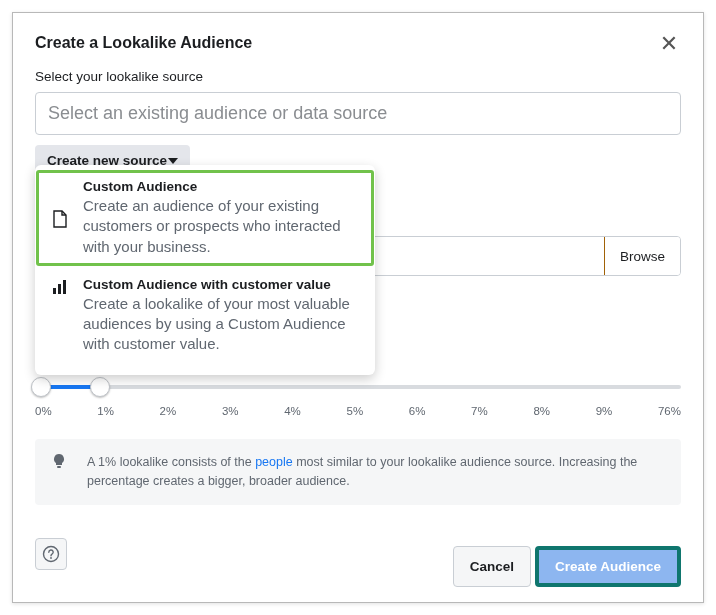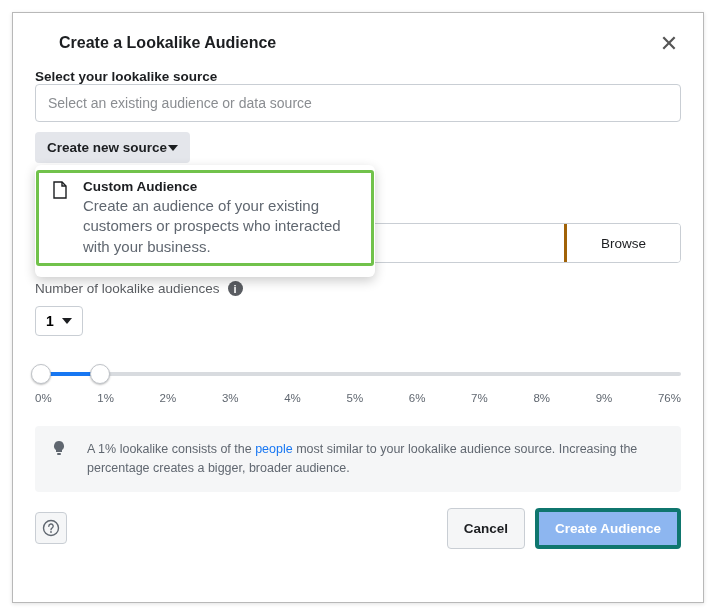--- a/index.html
+++ b/index.html
@@ -1,50 +1,50 @@
 <!DOCTYPE html>
 <html><head>
   <meta charset="utf-8">
   <style>
     * { box-sizing: border-box; margin: 0; padding: 0; font-family: Helvetica, Arial, sans-serif; }
     body { background: #fff; width: 716px; height: 615px; padding: 12px; }
     .dialog { border: 1px solid #b8b8b8; width: 692px; height: 591px; padding: 18px 22px; position: relative; box-shadow: 0 1px 4px rgba(0,0,0,0.12); }
     .header { display: flex; justify-content: space-between; align-items: center; margin-bottom: 14px; }
-    .title { font-size: 16px; font-weight: 700; color: #1c1e21; margin-left: 24px; }
+    .title { font-size: 16px; font-weight: 700; color: #1c1e21; }
     .close-btn { background: none; border: none; font-size: 22px; color: #555; cursor: pointer; width: 24px; height: 24px; }
-    .section-label { font-size: 13.5px; font-weight: 700; color: #1c1e21; }
-    .source-input { width: 100%; border: 1px solid #c9ced4; border-radius: 4px; padding: 10px 12px; font-size: 14px; color: #8a8d91; margin-bottom: 10px; background:#fff; }
+    .section-label { font-size: 13.5px; font-weight: 400; color: #1c1e21; margin-bottom: 8px; }
+    .source-input { width: 100%; border: 1px solid #c9ced4; border-radius: 4px; padding: 10px 12px; font-size: 18px; color: #8a8d91; margin-bottom: 10px; background:#fff; }
     .create-source-btn { background: #e4e6eb; border: none; border-radius: 4px; padding: 8px 12px; font-size: 13.5px; font-weight: 600; color: #1c1e21; cursor: pointer; display: inline-flex; align-items: center; gap: 1px; margin-bottom: 14px; }
     .caret-down { width: 0; height: 0; border-left: 5px solid transparent; border-right: 5px solid transparent; border-top: 6px solid #1c1e21; display: inline-block; }
     .dropdown-panel { position: absolute; left: 22px; top: 152px; width: 340px; background: #fff; border-radius: 6px; box-shadow: 0 4px 12px rgba(0,0,0,0.2); z-index: 50; padding: 4px 0 10px; }
     .menu-item { display: flex; gap: 12px; padding: 10px 14px; cursor: pointer; }
-    .menu-item.highlight { outline: 3px solid #71c24b; outline-offset: -4px; border-radius: 4px; }
+    .menu-item.highlight { outline: 3px solid #71c24b; outline-offset: -4px; border-radius: 4px; align-items: center; }
     .menu-icon { width: 22px; flex: 0 0 22px; display: flex; align-items: flex-start; justify-content: center; padding-top: 2px; color:#1c1e21; }
     .menu-text .mi-title { font-size: 13.5px; font-weight: 700; color: #1c1e21; margin-bottom: 2px; }
     .menu-text .mi-desc { font-size: 15px; color: #606770; line-height: 1.35; }
     .location-row { display: flex; align-items: center; border: 1px solid #c9ced4; border-radius: 4px; margin-bottom: 18px; height: 40px; overflow: hidden; }
-    .loc-browse { border-left: 3px solid #a16207; padding: 0 34px; height: 100%; display: flex; align-items: center; font-size: 13.5px; color: #1c1e21; cursor: pointer; background:#fff; }
+    .loc-browse { border-left: 1px solid #a16207; padding: 0 15px; height: 100%; display: flex; align-items: center; font-size: 13.5px; color: #1c1e21; cursor: pointer; background:#fff; }
     .num-row { display: flex; align-items: center; gap: 8px; margin-bottom: 10px; }
     .num-label { font-size: 13.5px; color: #5a5d62; }
     .info-dot { width: 15px; height: 15px; border-radius: 50%; background: #5a5d62; color: #fff; font-size: 11px; font-weight: 700; display: inline-flex; align-items: center; justify-content: center; }
     .num-select { border: 1px solid #c9ced4; border-radius: 4px; padding: 6px 10px; display: inline-flex; align-items: center; gap: 8px; font-size: 14px; font-weight: 600; cursor: pointer; margin-bottom: 26px; }
     .slider-area { position: relative; height: 50px; margin-bottom: 14px; }
     .track { position: absolute; left: 0; right: 0; top: 10px; height: 4px; background: #d8dbdf; border-radius: 2px; }
     .track-active { position: absolute; left: 1%; width: 9%; top: 10px; height: 4px; background: #1877f2; border-radius: 2px; }
     .thumb { position: absolute; top: 2px; width: 20px; height: 20px; border-radius: 50%; background: #fff; border: 1px solid #c0c4c9; box-shadow: 0 1px 2px rgba(0,0,0,0.25); cursor: grab; }
     .thumb.t1 { left: calc(1% - 10px); }
     .thumb.t2 { left: calc(10% - 10px); }
     .ticks { position: absolute; left: 0; right: 0; top: 30px; display: flex; justify-content: space-between; font-size: 11.5px; color: #606770; }
     .tip-box { background: #f5f6f7; border-radius: 4px; padding: 14px 16px; display: flex; gap: 20px; font-size: 12.5px; color: #606770; line-height: 1.5; margin-bottom: 16px; }
     .tip-box svg { flex: 0 0 16px; }
     .tip-box a { color: #1877f2; text-decoration: none; }
     .footer { display: flex; justify-content: space-between; align-items: center; }
     .help-btn { width: 32px; height: 32px; border: 1px solid #c9ced4; border-radius: 4px; background: #f5f6f7; display: flex; align-items: center; justify-content: center; cursor: pointer; }
     .help-btn svg { stroke: #606770; fill: none; }
-    .footer-right { display: flex; gap: 10px; }
+    .footer-right { display: flex; gap: 4px; margin-top: 25px; }
     .btn { border-radius: 4px; padding: 9px 16px; font-size: 13.5px; font-weight: 600; cursor: pointer; }
     .btn-secondary { background: #f5f6f7; border: 1px solid #c9ced4; color: #1c1e21; }
     .btn-primary { background: #8db6f0; border: 4px solid #0f766e; color: #fff; cursor: not-allowed; }
   </style>
 </head>
 <body>
 
 <div class="dialog">
 
   <div class="header">
@@ -70,20 +70,33 @@
     <div class="menu-item highlight">
       <div class="menu-icon">
         <svg width="16" height="18" viewBox="0 0 16 18">
             <path d="M2 1h8l4 4v12H2z" fill="none" stroke="#1c1e21" stroke-width="1.4"></path>
             <path d="M10 1v4h4" fill="none" stroke="#1c1e21" stroke-width="1.4"></path>
           </svg>
       </div>
       <div class="menu-text">
         <div class="mi-title">Custom Audience</div>
         <div class="mi-desc">Create an audience of your existing customers or prospects who interacted with your business.</div>
+      </div>
+    </div>
+    <div class="menu-item">
+      <div class="menu-icon">
+        <svg width="16" height="16" viewBox="0 0 16 16">
+            <rect x="1" y="9" width="3" height="6" fill="#1c1e21"></rect>
+            <rect x="6" y="5" width="3" height="10" fill="#1c1e21"></rect>
+            <rect x="11" y="1" width="3" height="14" fill="#1c1e21"></rect>
+          </svg>
+      </div>
+      <div class="menu-text">
+        <div class="mi-title">Custom Audience with customer value</div>
+        <div class="mi-desc">Create a lookalike of your most valuable audiences by using a Custom Audience with customer value.</div>
       </div>
     </div>
   </div>
 
   
   <div style="height:46px"></div>
   <div class="location-row">
     <div style="flex:1"></div>
     <div class="loc-browse">
       <span>Browse</span>

